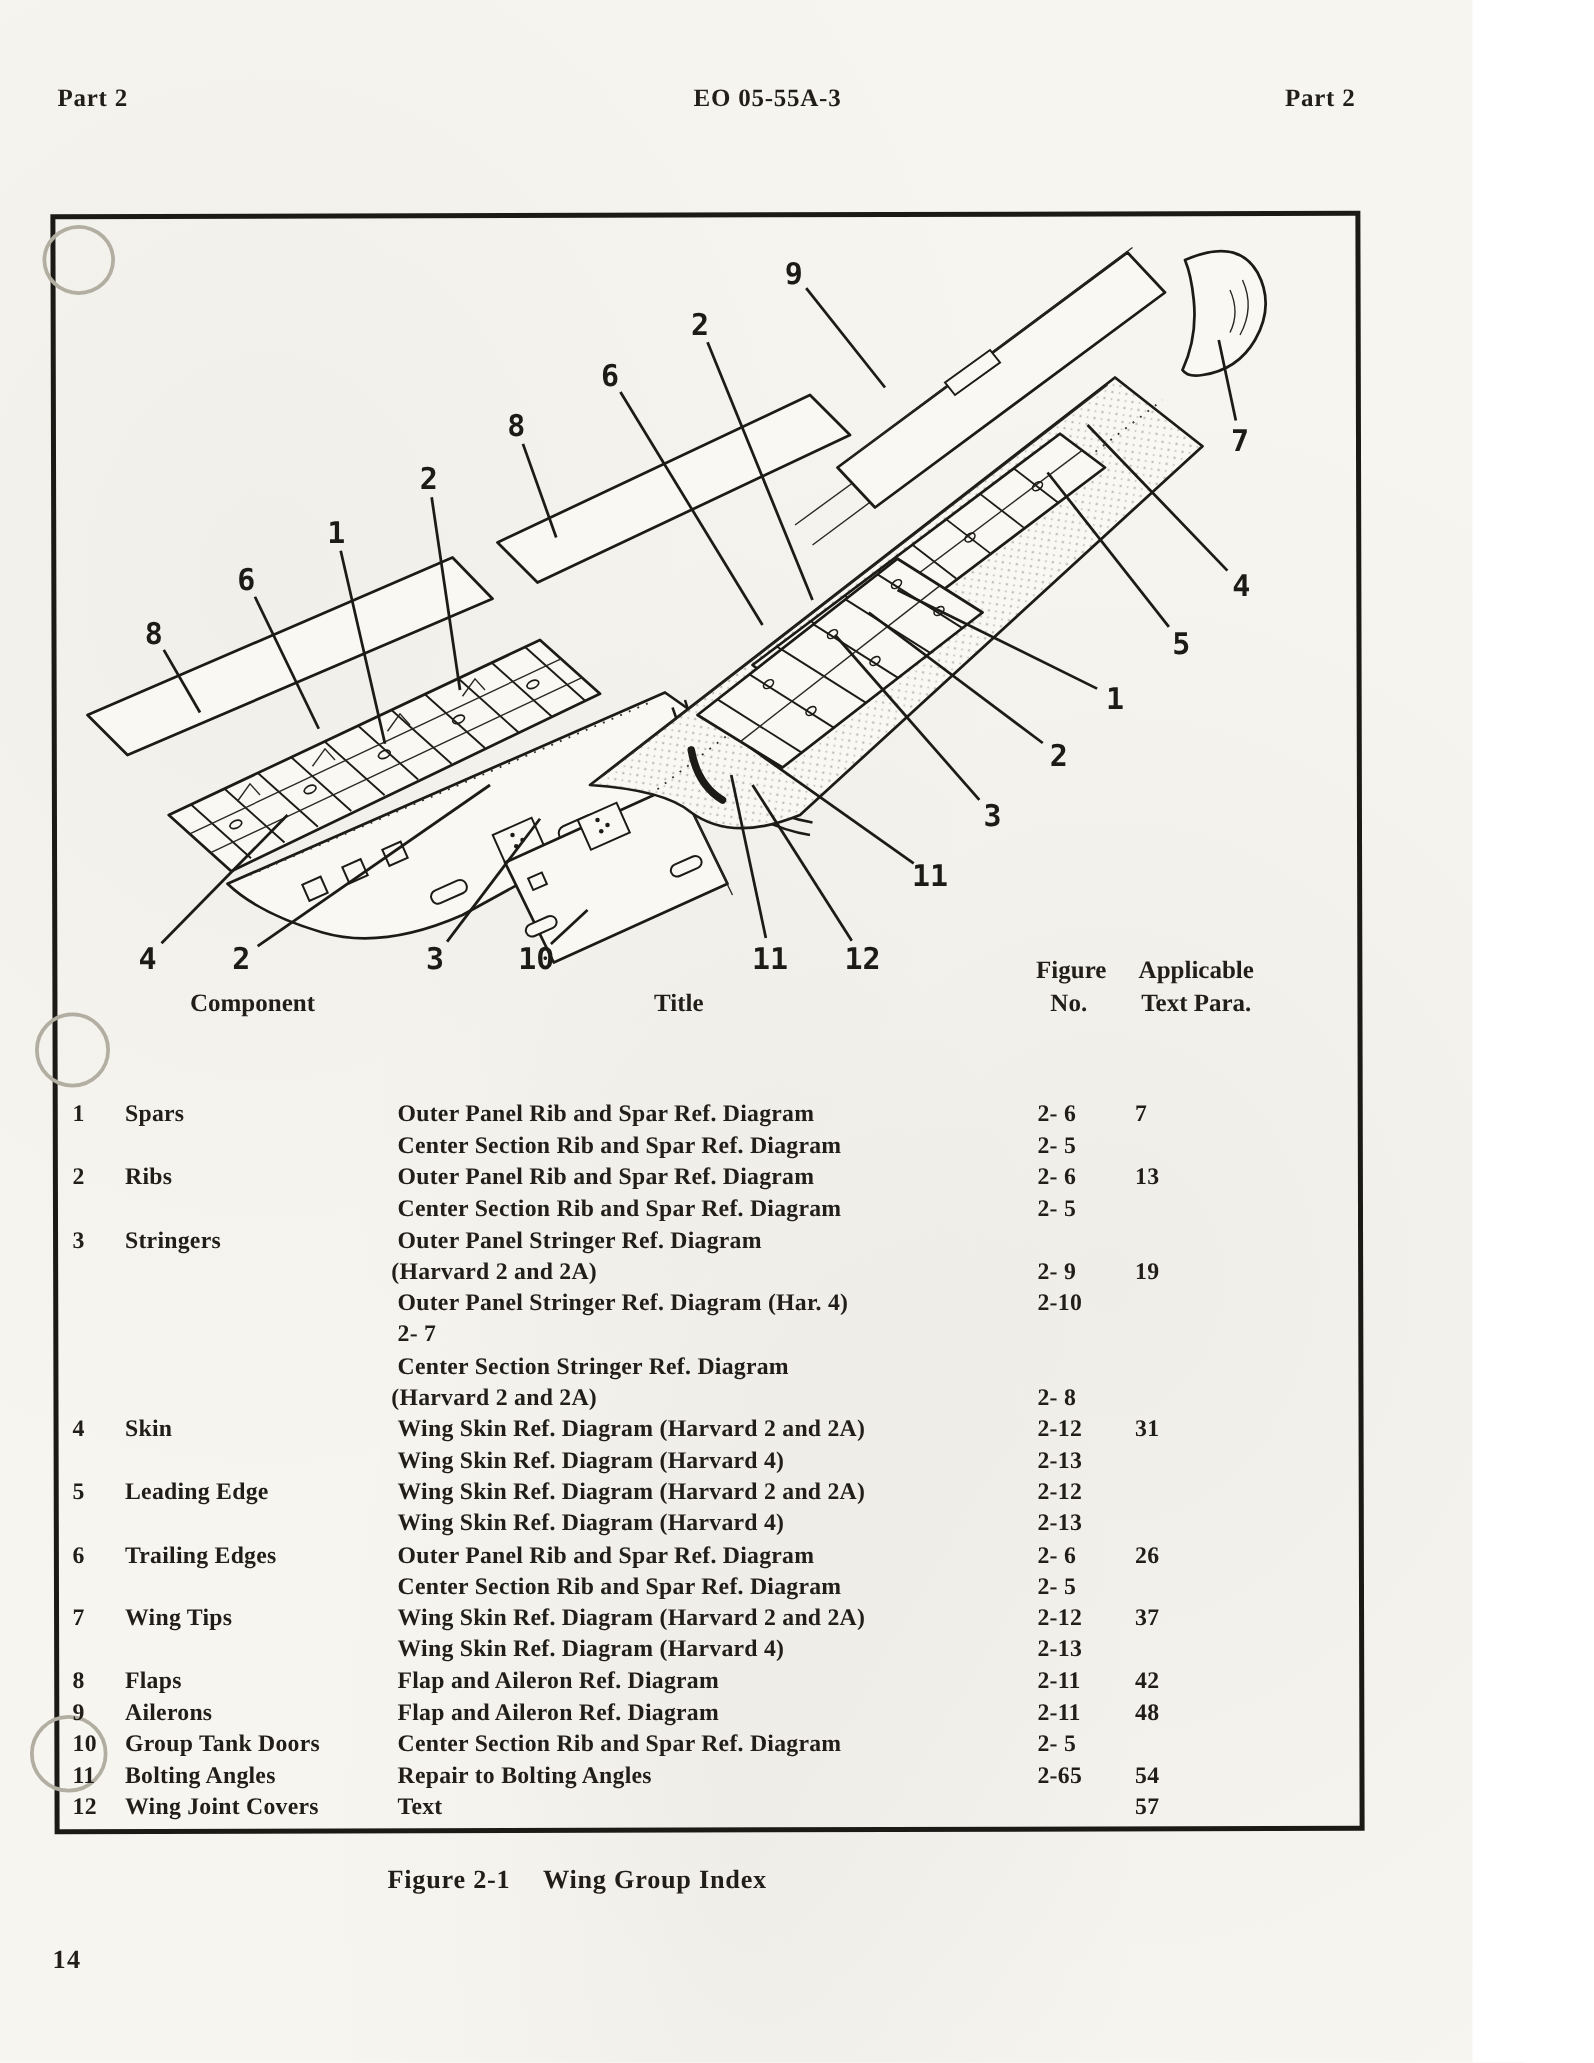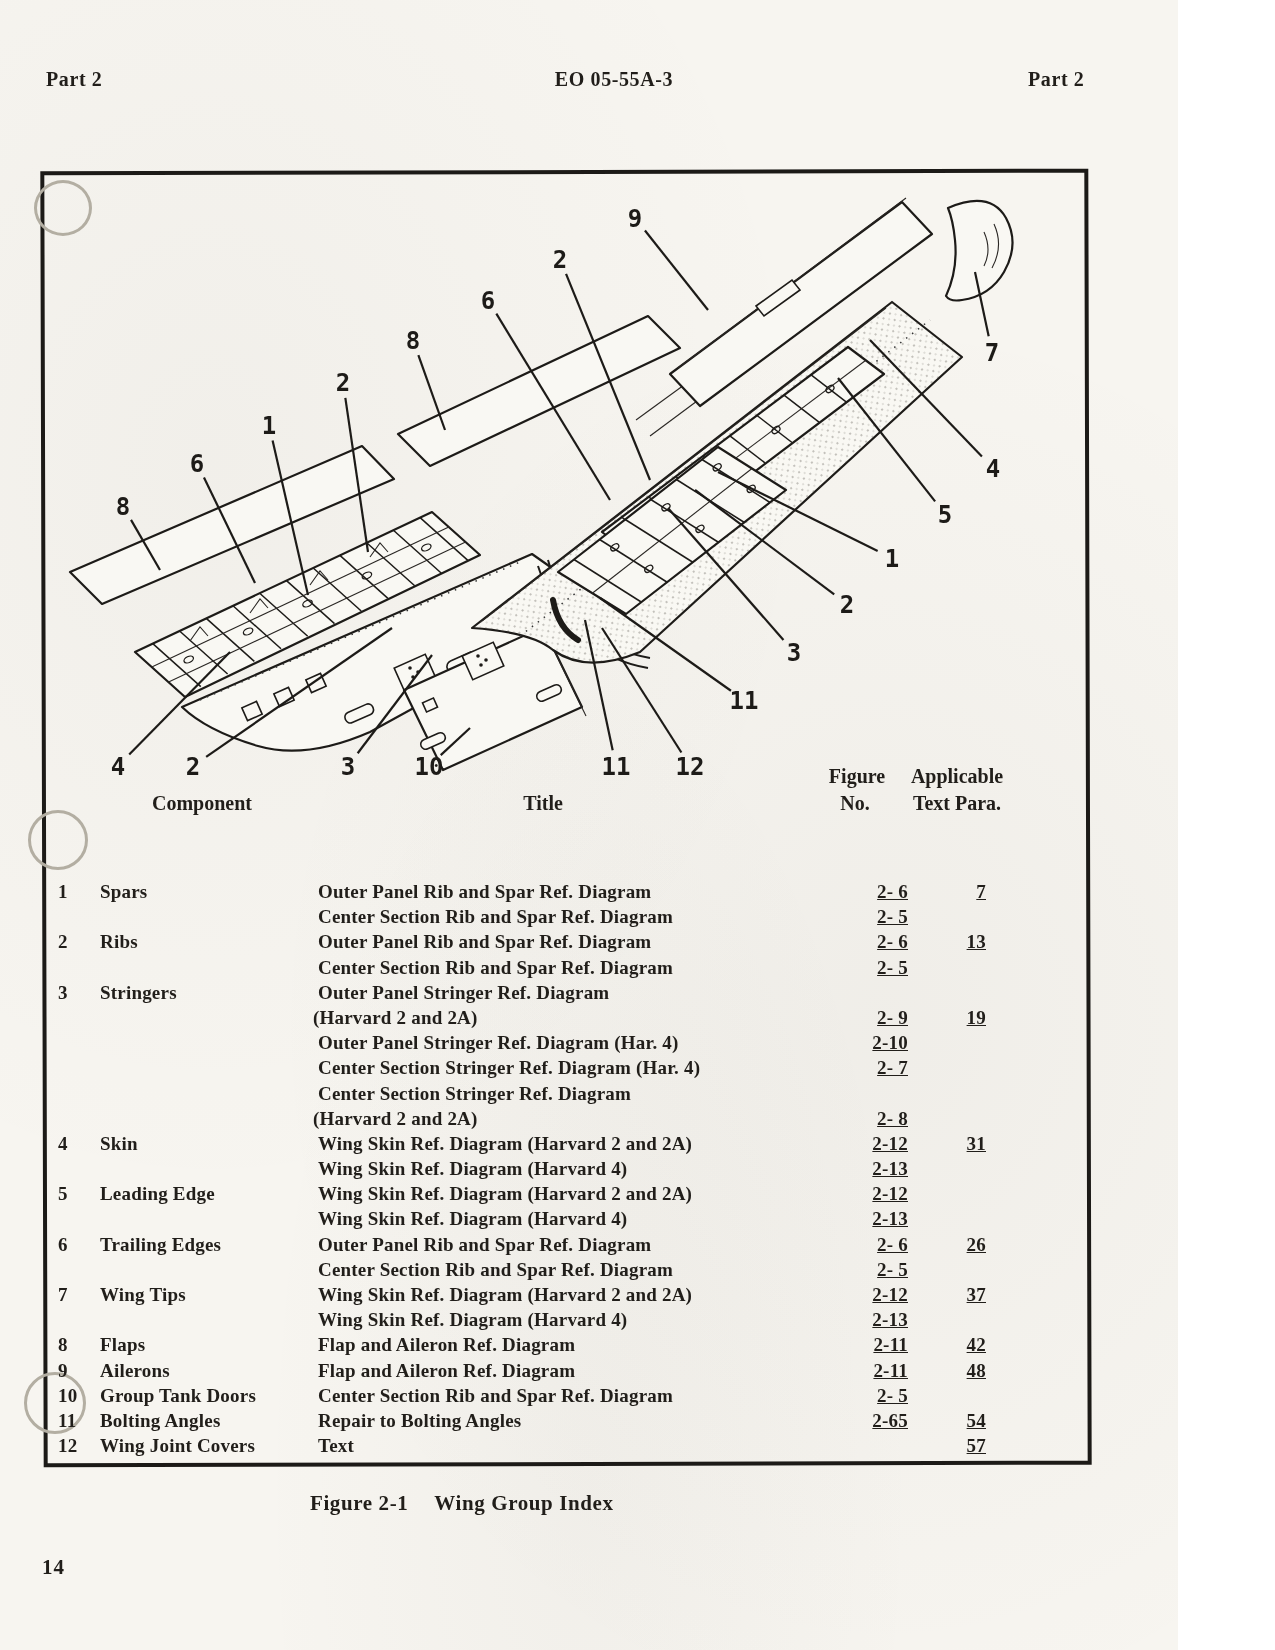--- a/index.html
+++ b/index.html
@@ -45,21 +45,21 @@
   .tbl-hdr{font-size:20px;}
   #table-rows{
     position:absolute;left:58px;top:881px;width:970px;
   }
   .trow{
     display:grid;grid-template-columns:42px 218px 512px 78px 78px;
     height:25.2px;align-items:baseline;
     font-size:19px;font-weight:bold;letter-spacing:.2px;
   }
   .cell{white-space:pre;overflow:visible;}
-  .cell.fig,.cell.para{text-align:right;text-decoration:underline;}
+  .cell.fig,.cell.para{text-align:left;}
   .cell.title.indent{margin-left:-5px;font-family:Liberation Serif, serif;}
   .caption{
     position:absolute;left:310px;top:1491px;display:flex;gap:26px;
     font-size:21px;font-weight:bold;letter-spacing:.6px;
   }
   .pgnum{left:42px;top:1555px;font-size:21px;letter-spacing:1px;}
 </style>
 </head>
 <body>
 
@@ -297,21 +297,20 @@
       <div class="trow">
         <span class="cell num"></span>
         <span class="cell comp"></span>
         <span class="cell title">Outer Panel Stringer Ref. Diagram (Har. 4)</span>
         <span class="cell fig">2-10</span>
         <span class="cell para"></span>
       </div>
       <div class="trow">
         <span class="cell num"></span>
         <span class="cell comp"></span>
-        <span class="cell title">Center Section Stringer Ref. Diagram (Har. 4)</span>
         <span class="cell fig">2- 7</span>
         <span class="cell para"></span>
       </div>
       <div class="trow">
         <span class="cell num"></span>
         <span class="cell comp"></span>
         <span class="cell title">Center Section Stringer Ref. Diagram</span>
         <span class="cell fig"></span>
         <span class="cell para"></span>
       </div>

